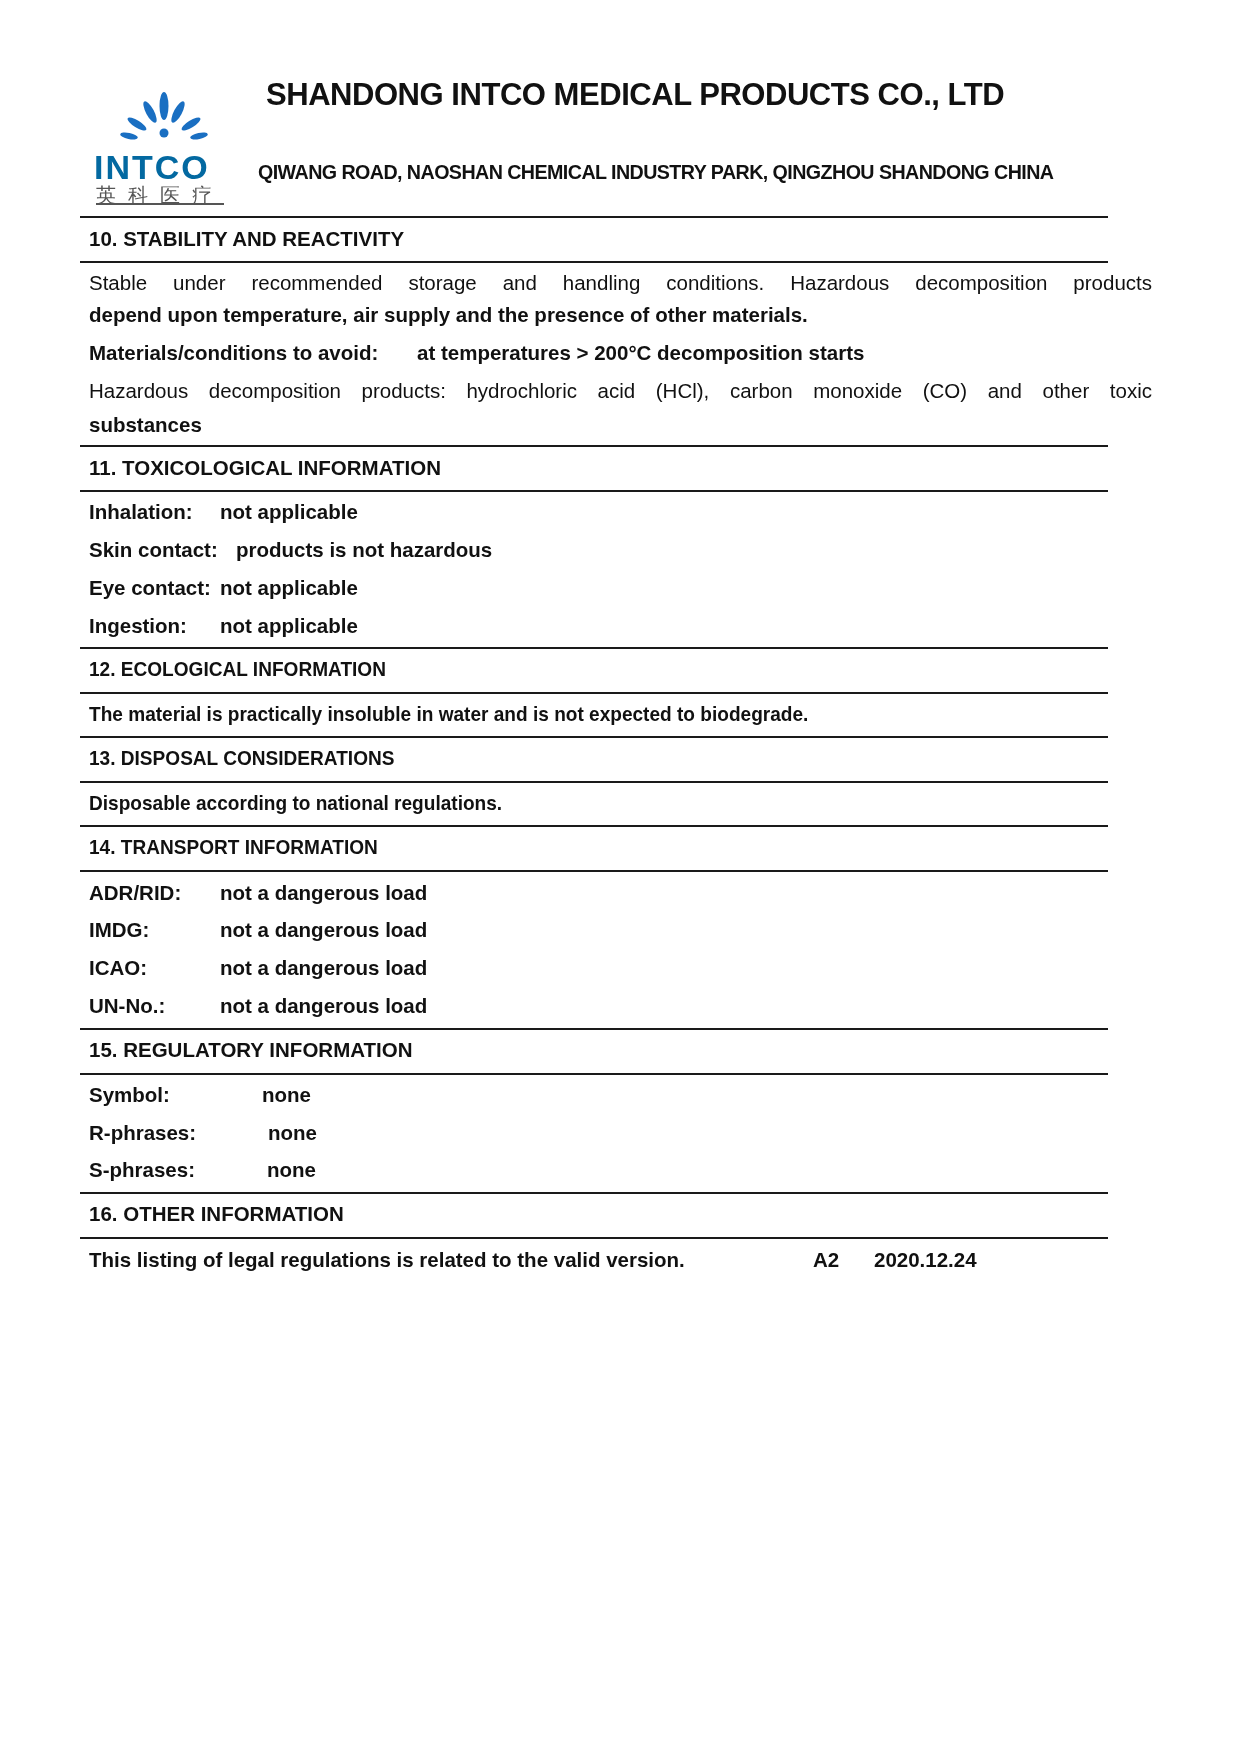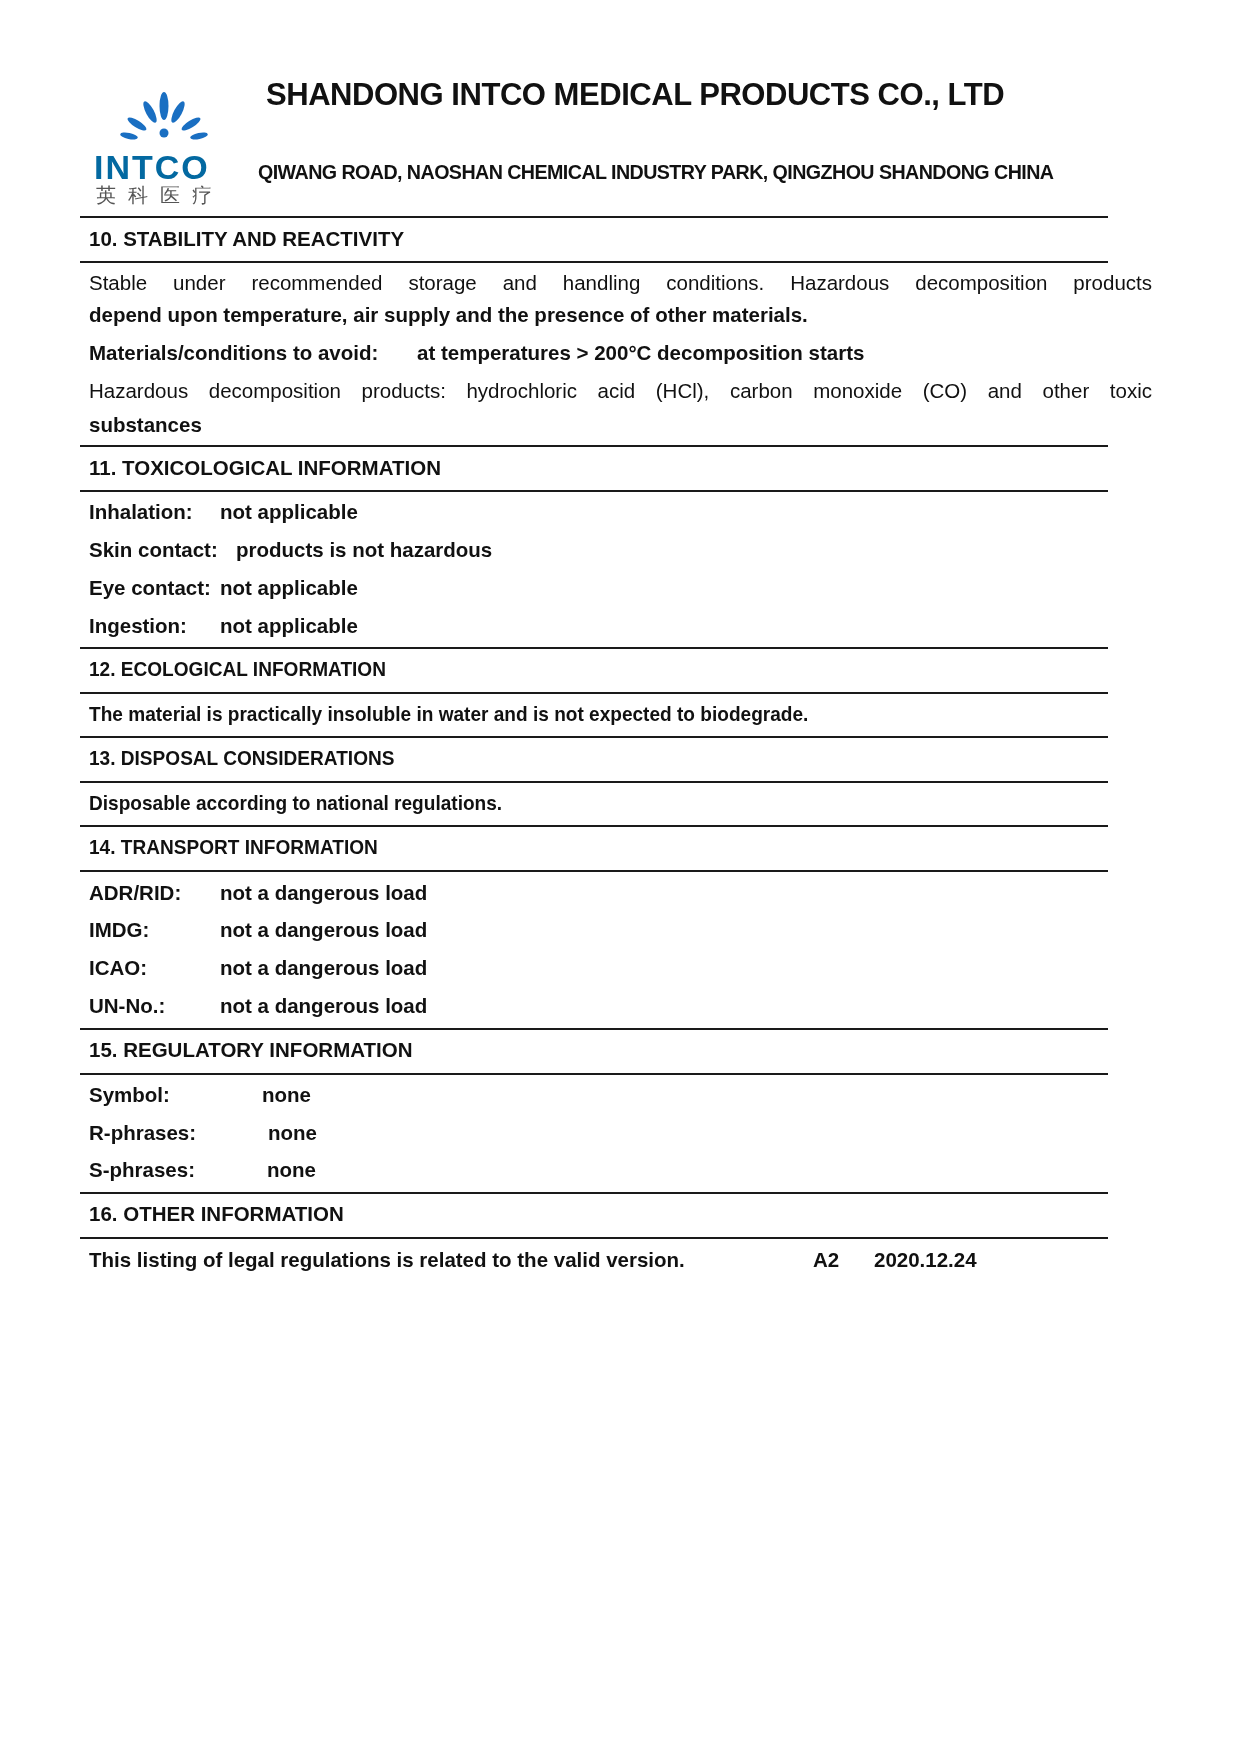--- a/index.html
+++ b/index.html
@@ -4,21 +4,21 @@
 <style>
   html, body { margin: 0; padding: 0; background: #ffffff; }
   body { width: 1241px; height: 1755px; position: relative; overflow: hidden;
          font-family: "Liberation Sans", sans-serif; color: #111; }
   .page { position: absolute; left: 0; top: 0; width: 1241px; height: 1755px; }
 
   .logo { position: absolute; left: 92px; top: 92px; width: 145px; height: 118px; }
   .logo-word { position: absolute; left: 2px; top: 56px; font-family: "Liberation Sans", sans-serif;
                font-weight: bold; font-size: 34px; letter-spacing: 2px; color: #0369a1; }
   .logo-cn { position: absolute; left: 4px; top: 90px; font-family: "DejaVu Serif", serif;
-             font-size: 20px; letter-spacing: 12px; color: #555; }
+             font-size: 20px; letter-spacing: 12px; color: #555; text-decoration: underline; }
 
   .company { position: absolute; left: 266px; top: 76px; font-weight: bold; font-size: 32px;
              letter-spacing: -0.5px; color: #111; white-space: nowrap; transform: scaleX(0.97); transform-origin: left; }
   .address { position: absolute; left: 258px; top: 160px; font-weight: bold; font-size: 20.5px;
              letter-spacing: -0.6px; color: #111; white-space: nowrap; transform: scaleX(0.96); transform-origin: left; }
 
   .rule { position: absolute; left: 80px; width: 1028px; height: 2px; background: #1a1a1a; }
 
   .heading { position: absolute; left: 89px; font-weight: bold; font-size: 20.5px; white-space: nowrap; }
   .text { position: absolute; left: 89px; font-weight: bold; font-size: 20.5px; white-space: nowrap; }

